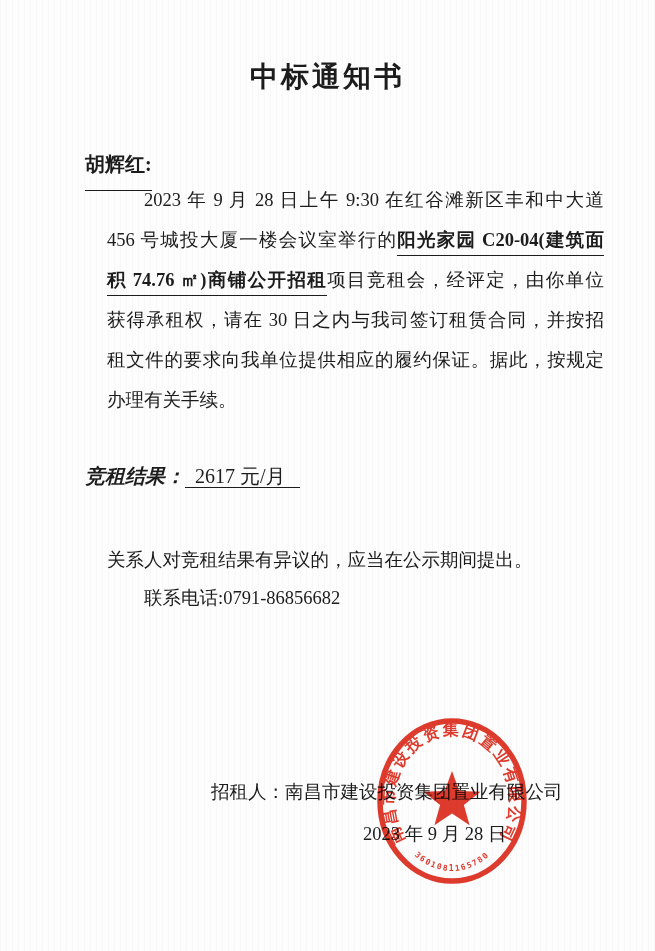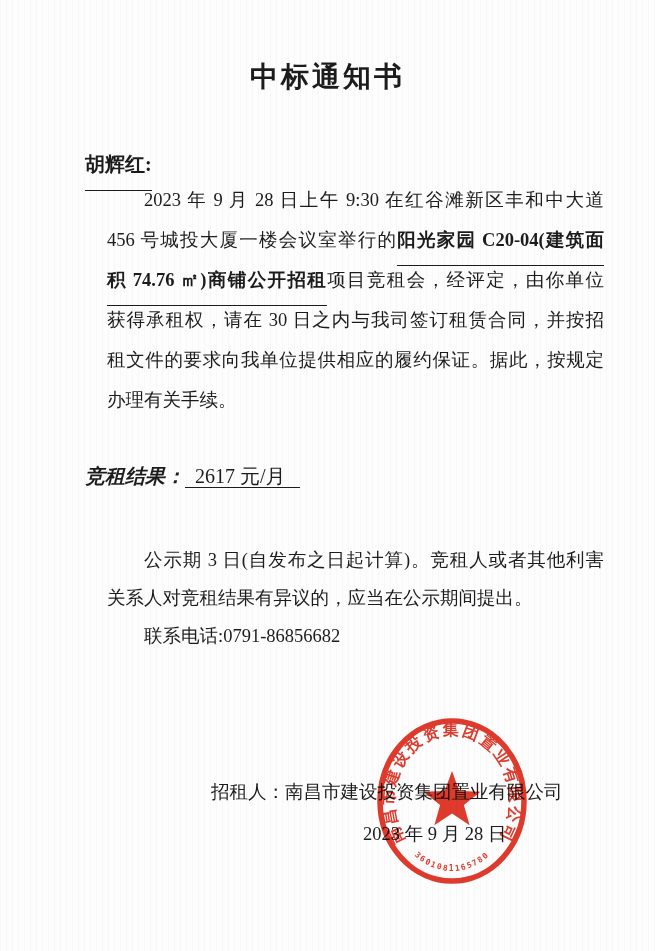--- a/index.html
+++ b/index.html
@@ -24,21 +24,21 @@
   }
   .salutation .name-u{border-bottom:1.8px solid #1c1c1c;padding-bottom:15px;}
   .para{position:absolute;left:85px;width:497px;font-size:18.5px;margin-left:22px;}
   .para1{top:180px;}
   .para1 .tline{height:40px;line-height:40px;}
   .para2{top:541px;}
   .para2 .tline{height:38px;line-height:38px;}
   .tline{white-space:nowrap;}
   .tline.justify{white-space:normal;text-align:justify;text-align-last:justify;}
   .tline.indent{text-indent:2em;}
-  .seg-u{font-weight:700;border-bottom:1.8px solid #1c1c1c;padding-bottom:15px;}
+  .seg-u{font-weight:700;border-bottom:1.8px solid #1c1c1c;padding-bottom:5px;}
   .result-line{
     position:absolute;top:463px;left:85px;
     font-size:20px;
   }
   .result-label{font-weight:700;font-style:italic;}
   .result-value{
     border-bottom:1.8px solid #1c1c1c;
     padding:0 14px 0 10px;
   }
   .lessor-line{
@@ -83,21 +83,20 @@
       <div class="tline justify"><span>获得承租权，请在 30 日之内与我司签订租赁合同，并按招</span></div>
       <div class="tline justify"><span>租文件的要求向我单位提供相应的履约保证。据此，按规定</span></div>
       <div class="tline"><span>办理有关手续。</span></div>
     </div>
 
   <div class="result-line">
     <span class="result-label">竞租结果：</span><span class="result-value">2617 元/月</span>
   </div>
 
   <div class="para para2">
-      <div class="tline indent justify"><span>公示期 3 日(自发布之日起计算)。竞租人或者其他利害</span></div>
       <div class="tline"><span>关系人对竞租结果有异议的，应当在公示期间提出。</span></div>
       <div class="tline indent"><span>联系电话:0791-86856682</span></div>
     </div>
 
   <div class="lessor-line">招租人：南昌市建设投资集团置业有限公司</div>
 
   <div class="date-line">2023 年 9 月 28 日</div>
 
   <div class="seal">
     <svg viewBox="0 0 180 200" xmlns="http://www.w3.org/2000/svg">

